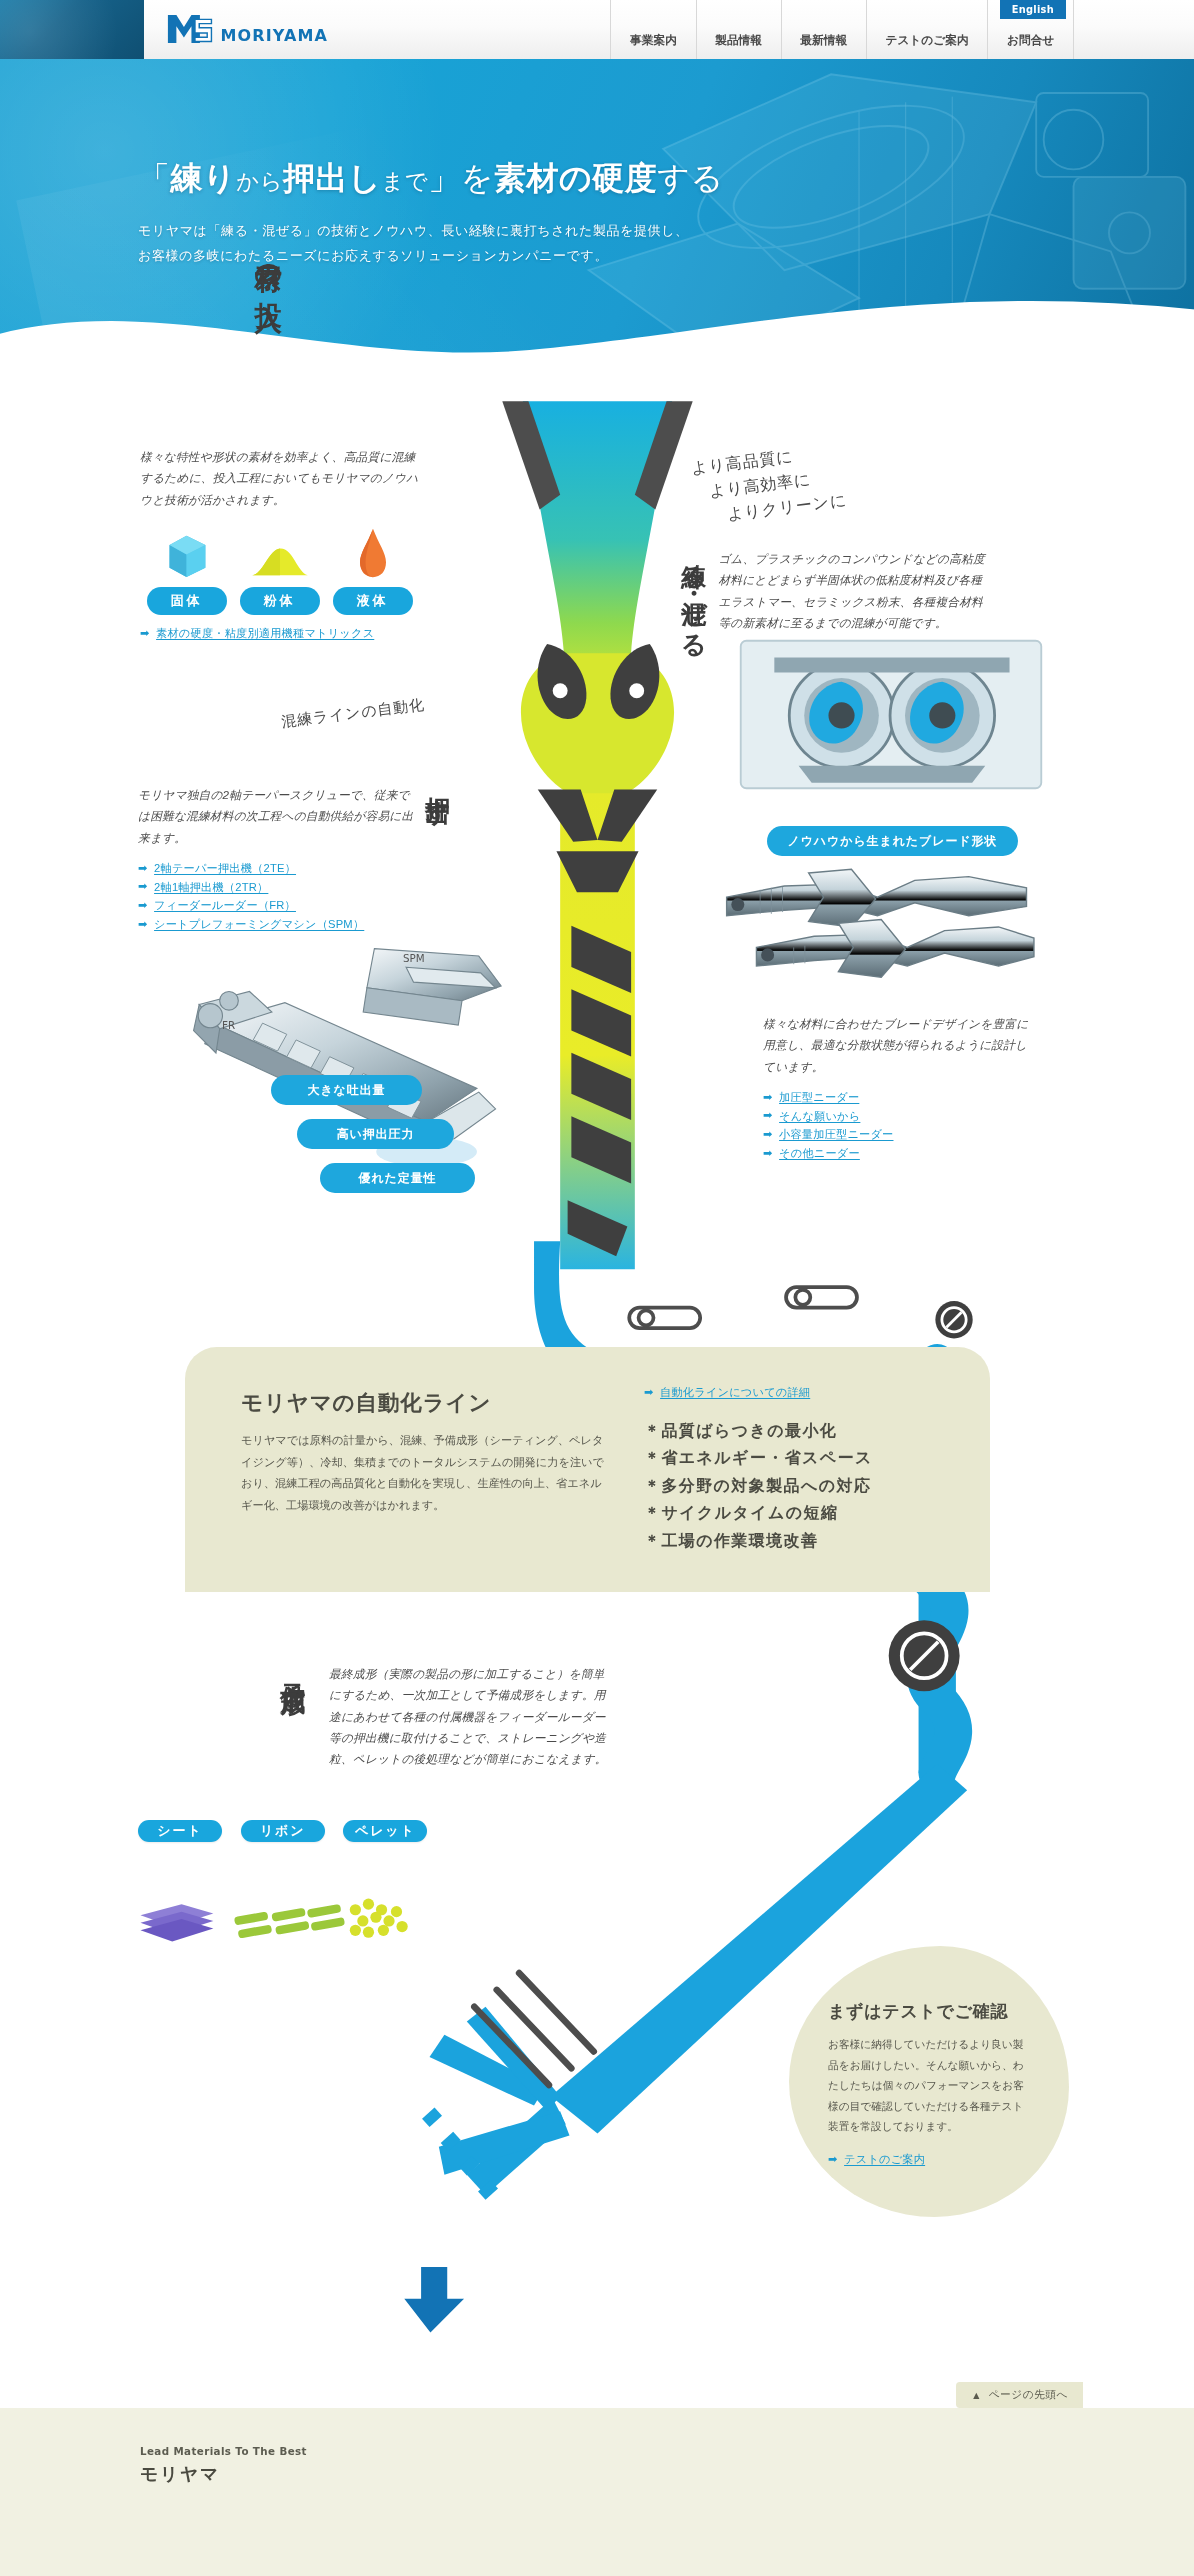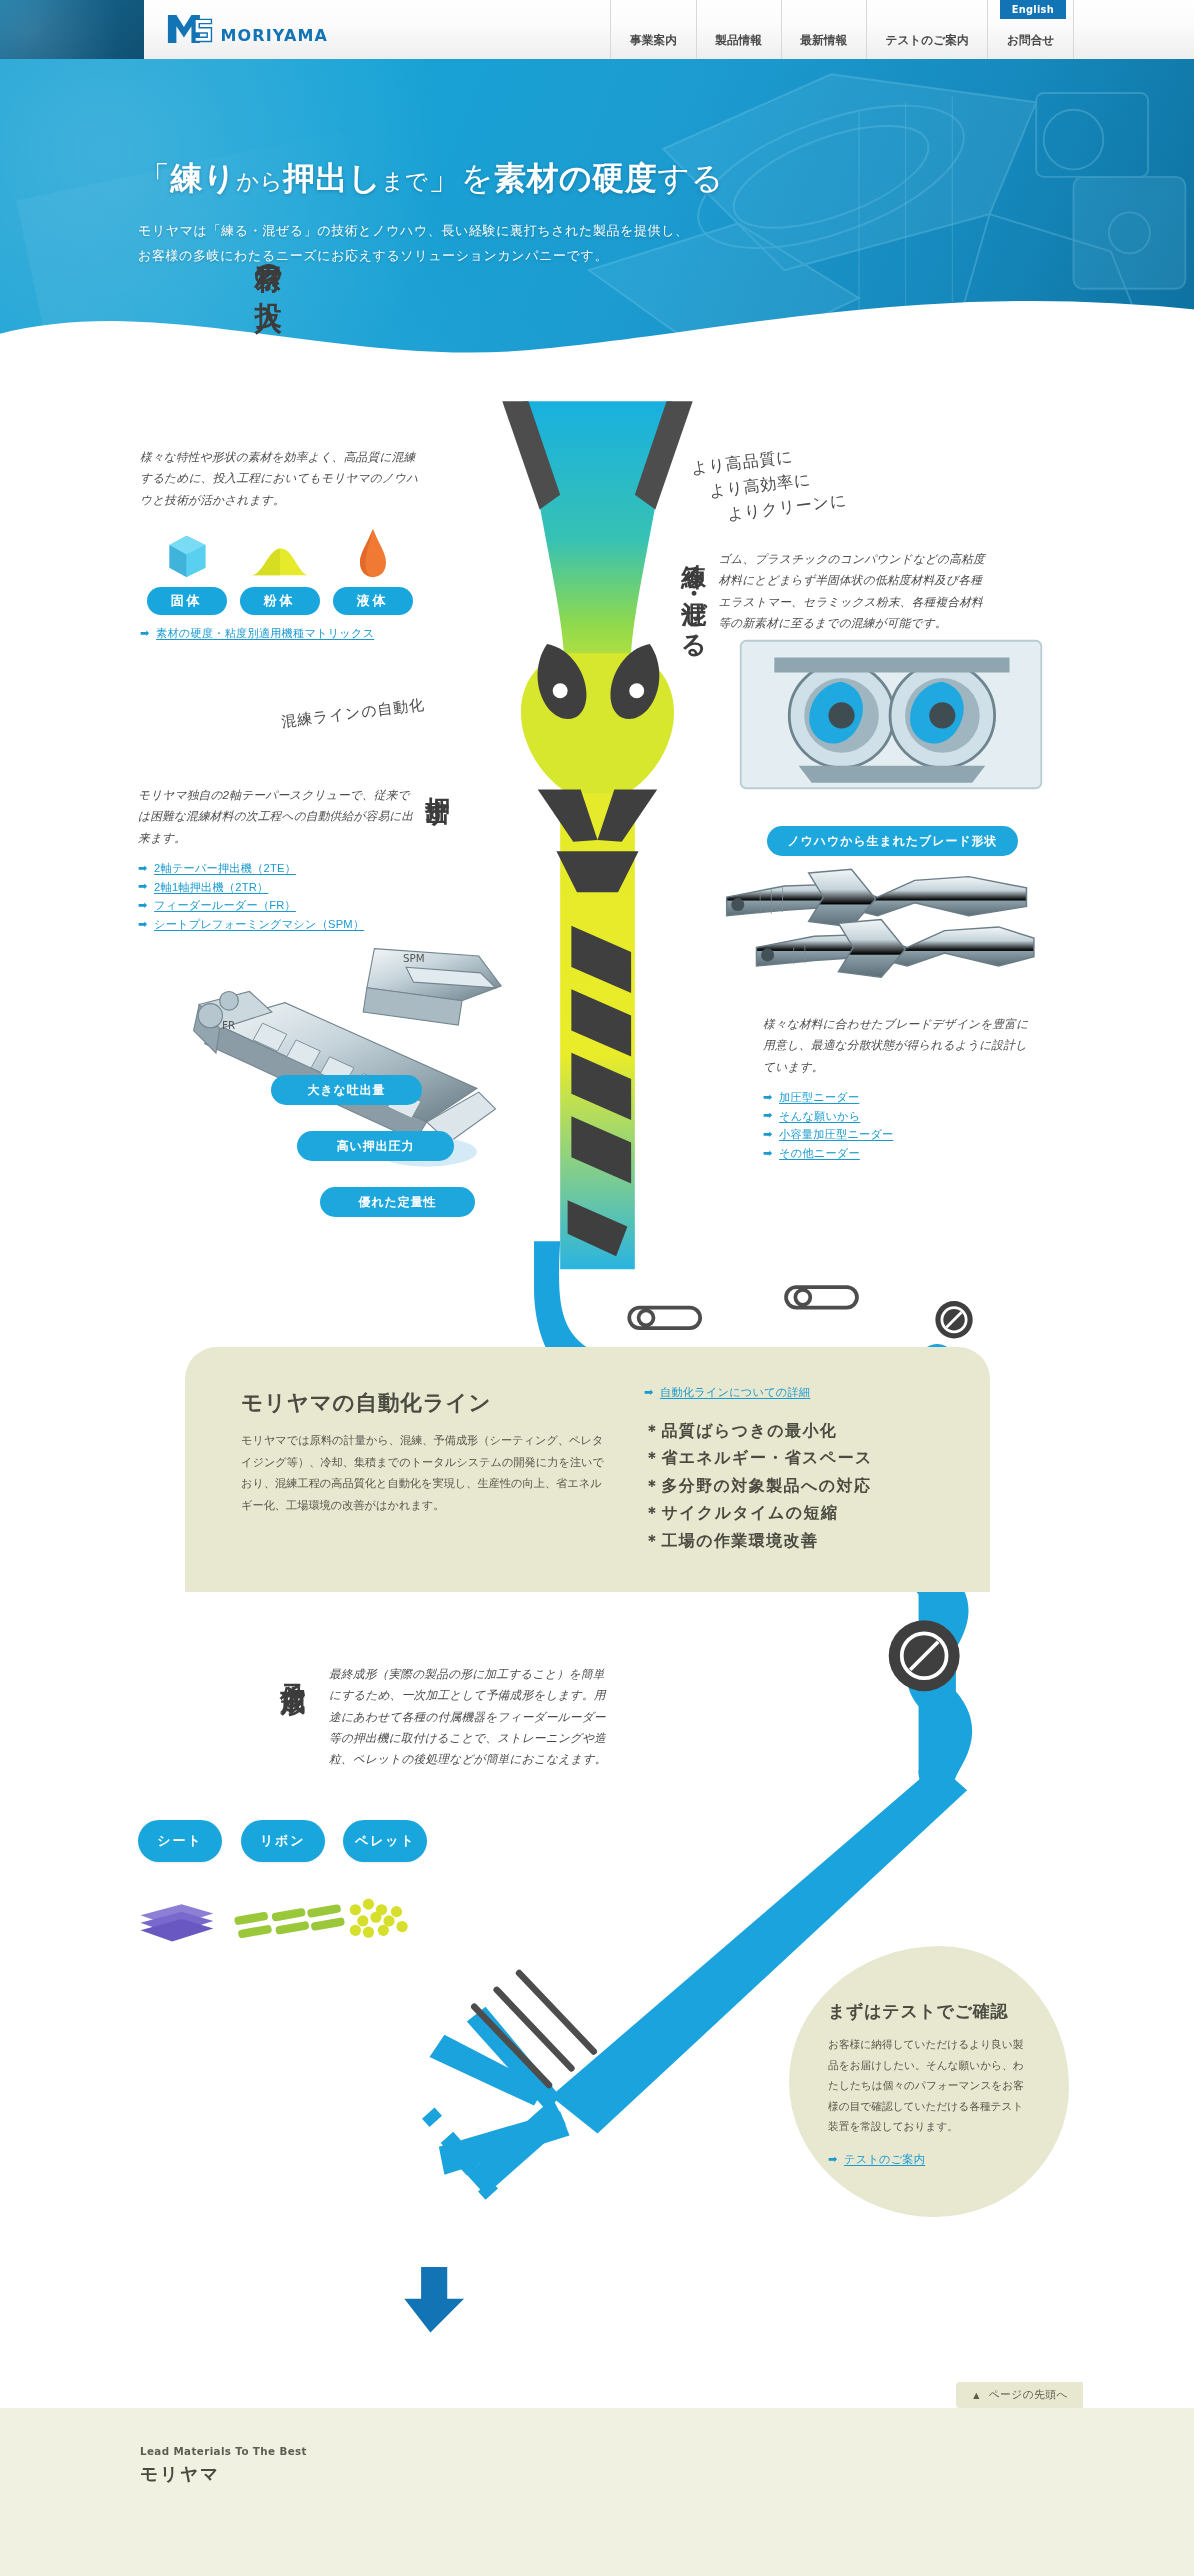--- a/index.html
+++ b/index.html
@@ -133,21 +133,21 @@
   .blade-pill { position: absolute; left: 767px; top: 826px; z-index: 24; }
   .blade-img { position: absolute; left: 719px; top: 845px; width: 317px; height: 149px; z-index: 22; }
   .sec-blade-txt { position: absolute; left: 763px; top: 1013px; width: 271px; z-index: 20; }
 
   
   .hand-auto { position: absolute; left: 280px; top: 711px; z-index: 22; }
   .sec-ext { position: absolute; left: 138px; top: 784px; width: 280px; z-index: 20; }
   .vt-ext { position: absolute; left: 425px; top: 777px; z-index: 22; font-size: 25px; }
   .ext-img { position: absolute; left: 182px; top: 943px; width: 327px; height: 233px; z-index: 18; }
   .badges { position: absolute; left: 271px; top: 1075px; z-index: 26; }
-  .badges .cap-pill { margin-bottom: 26px; display: flex; }
+  .badges .cap-pill { margin-bottom: 14px; display: flex; }
   .b1 { margin-left: 0px; width: 151px;}
   .b2 { margin-left: 26px; width: 157px;}
   .b3 { margin-left: 49px; width: 155px;}
   .lbl-spm { position: absolute; left: 403px; top: 952px; font-size: 10.3px; color:#555; font-family:"DejaVu Sans",sans-serif; z-index: 24;}
   .lbl-fr  { position: absolute; left: 222px; top: 1019px; font-size: 10.3px; color:#555; font-family:"DejaVu Sans",sans-serif; z-index: 24;}
 
   
   .auto-band {
     position: absolute; left: 185px; top: 1347px; width: 805px; height: 245px;
     background: #e8e8d0; border-radius: 32px 32px 0 0; z-index: 14;
@@ -156,21 +156,21 @@
   .auto-title { font-size: 21.5px; font-weight: 800; color: #4b4b42; letter-spacing: 0.9px; }
   .auto-desc { margin-top: 13px; font-size: 11.2px; line-height: 1.92; color: #56564c; }
   .auto-right { position: absolute; left: 459px; top: 34px; }
   .star-list { margin-top: 17px; }
   .star-item { font-size: 16px; font-weight: 800; color: #4b4b42; letter-spacing: 1.4px; line-height: 1.72; }
 
   
   .vt-pre { position: absolute; left: 280px; top: 1663px; z-index: 22; font-size: 25px; }
   .sec-pre { position: absolute; left: 329px; top: 1663px; width: 286px; z-index: 20; }
   .pre-pills { position: absolute; left: 138px; top: 1820px; display: flex; gap: 18.7px; z-index: 22; }
-  .pre-pills .pill { width: 84px; padding: 12px 0; font-size: 13px; letter-spacing: 1.9px; }
+  .pre-pills .pill { width: 84px; padding: 2px 0; font-size: 13px; letter-spacing: 1.9px; }
   .pre-art { position: absolute; left: 133px; top: 1876px; width: 299px; height: 75px; z-index: 22; }
 
   
   .test-blob {
     position: absolute; left: 789px; top: 1946px; width: 280px; height: 271px;
     background: #e8e8d0; border-radius: 54% 46% 48% 52% / 50% 52% 48% 50%; z-index: 14;
   }
   .test-inner { position: absolute; left: 39px; top: 54px; width: 200px; }
   .test-title { font-size: 17px; font-weight: 800; color: #4b4b42; letter-spacing: 0.7px; }
   .test-desc { margin-top: 11.2px; font-size: 10.7px; line-height: 1.92; color: #56564c; }

